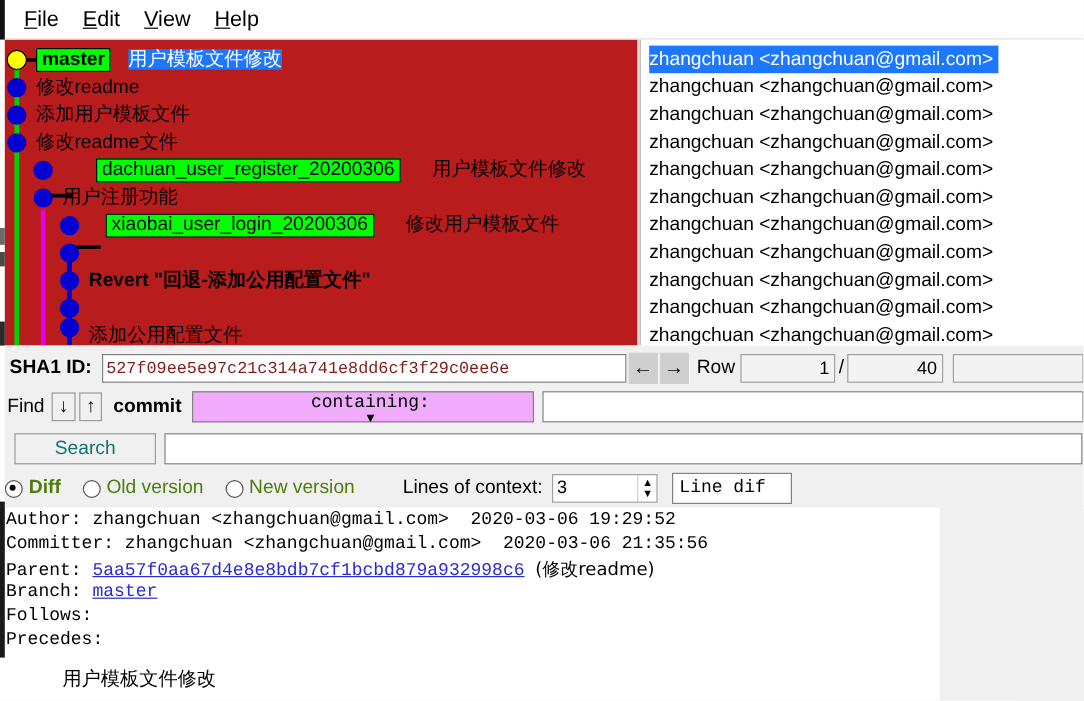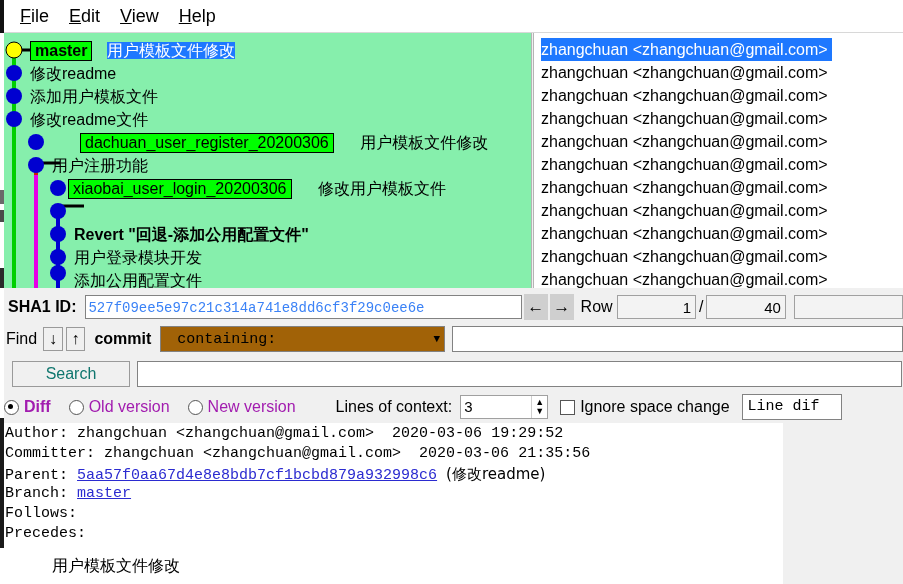--- a/index.html
+++ b/index.html
@@ -34,21 +34,21 @@
   .menu-item .mn { text-decoration: underline; }
 
   
   .commitarea {
     position: absolute; left: 0; top: 33px; width: 903px; height: 255px;
     background: #ffffff;
     overflow: hidden;
   }
   .leftpanel {
     position: absolute; left: 0; top: 0; width: 531px; height: 255px;
-    background: #86efac; overflow: hidden;
+    background: #b91c1c; overflow: hidden;
   }
   .vdiv {
     position: absolute; left: 531px; top: 0; width: 3px; height: 255px;
     background: #f0f0f0;
     border-left: 1px solid #b4b4b4;
     border-right: 1px solid #b4b4b4;
     box-sizing: border-box;
   }
   .rightpanel {
     position: absolute; left: 535px; top: 0; width: 368px; height: 255px;
@@ -108,21 +108,21 @@
 
   .lbl { font-size: 16px; color: #000; white-space: nowrap; text-align: center; }
   .lbl.b { font-weight: bold; }
 
   .txtfield {
     background: #ffffff;
     border: 1px solid #828282;
     height: 24px; line-height: 24px;
     font-family: "Liberation Mono", monospace;
     font-size: 14px;
-    color: #3b82f6;
+    color: #7f1d1d;
     padding: 0 2px;
     box-sizing: border-box;
     white-space: nowrap; overflow: hidden;
   }
   .arrowbtn {
     width: 24px; height: 26px;
     background: #cfcfcf;
     border: 1px solid #cfcfcf;
     display: flex; align-items: center; justify-content: center;
     font-size: 17px; color: #000;
@@ -146,30 +146,31 @@
 
   .findarrow {
     width: 20px; height: 24px;
     border: 1px solid #9a9a9a;
     background: #f0f0f0;
     display: flex; align-items: center; justify-content: center;
     font-size: 16px; color: #000;
     box-sizing: border-box;
   }
   .combo {
-    background: #a16207;
+    background: #f0abfc;
     border: 1px solid #828282;
     height: 26px;
     display: flex; align-items: center;
     justify-content: space-between;
     font-family: "Liberation Mono", monospace;
     font-size: 15px;
     color: #000;
     padding: 0 4px 0 16px;
     box-sizing: border-box;
+    flex-direction: column;
   }
   .combo .chev { font-size: 11px; color: #000; }
 
   .btn {
     background: #f0f0f0;
     border: 1px solid #9a9a9a;
     height: 26px;
     display: flex; align-items: center; justify-content: center;
     font-size: 16px; color: #0f766e;
     padding: 0 14px;
@@ -177,21 +178,21 @@
   }
   .wideinput {
     background: #ffffff;
     border: 1px solid #828282;
     height: 26px;
     box-sizing: border-box;
   }
 
   .radio {
     display: flex; align-items: center; gap: 5px;
-    font-size: 16px; color: #a21caf; white-space: nowrap;
+    font-size: 16px; color: #4d7c0f; white-space: nowrap;
   }
   .radio .dot {
     width: 13px; height: 13px; border-radius: 50%;
     border: 1px solid #555; background: #fff;
     display: inline-block; position: relative;
   }
   .radio .dot.on::after {
     content: ""; position: absolute; left: 3px; top: 3px;
     width: 5px; height: 5px; border-radius: 50%; background: #000;
   }
@@ -312,29 +313,26 @@
       <div class="row" style="top:51px; left:30px;">
         <span class="subj">添加用户模板文件</span>
       </div>
       <div class="row" style="top:97px; left:60px;padding-left:20px;">
         <span class="taglabel">dachuan_user_register_20200306</span>
         <span class="subj" style="margin-left:22px;">用户模板文件修改</span>
       </div>
       <div class="row" style="top:120px; left:52px;">
         <span class="subj">用户注册功能</span>
       </div>
-      <div class="row" style="top:143px; left:68px;">
+      <div class="row" style="top:143px; left:88px;">
         <span class="taglabel">xiaobai_user_login_20200306</span>
         <span class="subj" style="margin-left:22px;">修改用户模板文件</span>
       </div>
       <div class="row" style="top:189px; left:74px;">
         <span class="subj bold">Revert "回退-添加公用配置文件"</span>
-      </div>
-      <div class="row" style="top:212px; left:74px;">
-        <span class="subj">用户登录模块开发</span>
       </div>
       <div class="row" style="top:235px; left:74px;">
         <span class="subj">添加公用配置文件</span>
       </div>
       <div class="row" style="top:252px; left:74px;">
         
       </div>
     </div>
 
     <div class="vdiv"></div>
@@ -395,24 +393,20 @@
     </div>
     <div class="radio" style="margin-left:18px;">
       <span class="dot"></span>
       <span>New version</span>
     </div>
     <span class="lbl" style="margin-left:40px;">Lines of context:</span>
     <div class="spin" style="margin-left:8px;">
       <span class="val">3</span>
       <span class="btns">▲<br>▼</span>
     </div>
-    <div class="chk" style="margin-left:12px;">
-      <span class="box"></span>
-      <span>Ignore space change</span>
-    </div>
     <div class="linediff" style="width:100px; margin-left:12px;">Line dif</div>
   </div>
 
   <div class="details">
     <div class="dline" style="top:2px;"><span>Author:</span> <span>zhangchuan &lt;zhangchuan@gmail.com&gt;</span>  <span>2020-03-06 19:29:52</span></div>
 
     <div class="dline" style="top:22px;"><span>Committer:</span> <span>zhangchuan &lt;zhangchuan@gmail.com&gt;</span>  <span>2020-03-06 21:35:56</span></div>
 
     <div class="dline" style="top:42px;"><span>Parent:</span> <span class="dlink">5aa57f0aa67d4e8e8bdb7cf1bcbd879a932998c6</span> <span class="cjk">(修改readme)</span></div>
 

